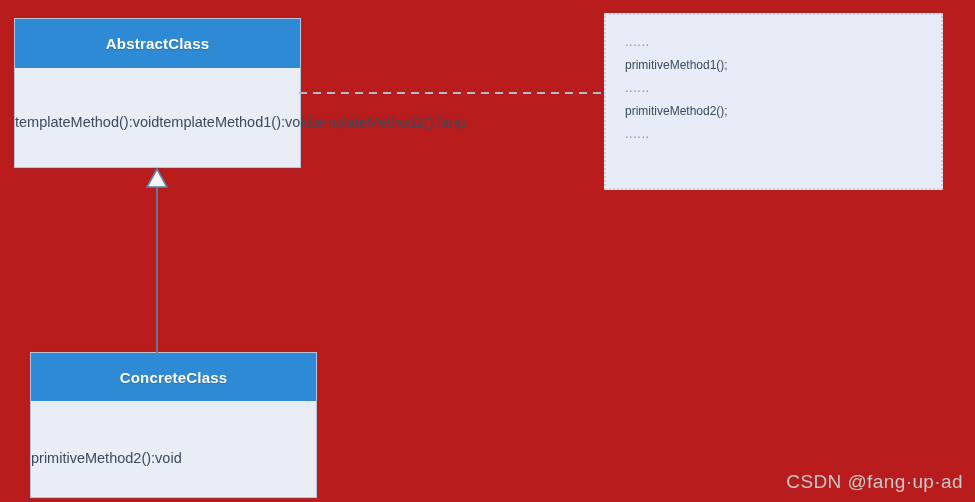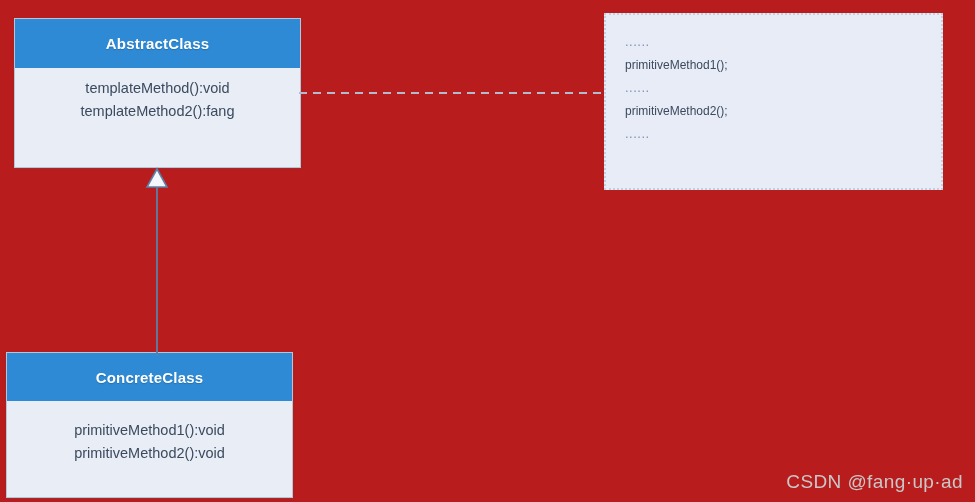--- a/index.html
+++ b/index.html
@@ -36,21 +36,21 @@
     letter-spacing: 0.2px;
     display: flex;
     align-items: center;
     justify-content: center;
     text-shadow: 0 1px 1px rgba(0, 0, 0, 0.18);
   }
   .uml-body {
     box-sizing: border-box;
     padding-top: 9px;
     display: flex;
-    flex-direction: column;
+    flex-direction: row;
     align-items: center;
   }
   .uml-member {
     font-size: 14.5px;
     color: #3b4a5e;
     line-height: 23px;
     white-space: nowrap;
   }
 
   
@@ -58,21 +58,21 @@
     left: 14px;
     top: 18px;
     width: 287px;
     height: 150px;
   }
   #abstract-class .uml-header { height: 49px; }
   #abstract-class .uml-body { height: 99px; }
 
   
   #concrete-class {
-    left: 6px;
+    left: 30px;
     top: 352px;
     width: 287px;
     height: 146px;
   }
   #concrete-class .uml-header { height: 48px; }
   #concrete-class .uml-body {
     height: 96px;
     padding-top: 18px;
   }
 
@@ -132,28 +132,28 @@
 </style>
 </head>
 <body>
 
 <div id="canvas">
 
   <div class="uml-class" id="abstract-class">
     <div class="uml-header">AbstractClass</div>
     <div class="uml-body">
       <div class="uml-member">templateMethod():void</div>
+      <div class="uml-member">templateMethod1():void</div>
       <div class="uml-member">templateMethod2():fang</div>
     </div>
   </div>
 
   <div class="uml-class" id="concrete-class">
     <div class="uml-header">ConcreteClass</div>
     <div class="uml-body">
-      <div class="uml-member">primitiveMethod1():void</div>
       <div class="uml-member">primitiveMethod2():void</div>
     </div>
   </div>
 
   <div id="note-box">
     <div class="note-lines">
       <div class="note-line ellipsis">......</div>
       <div class="note-line">primitiveMethod1();</div>
       <div class="note-line ellipsis">......</div>
       <div class="note-line">primitiveMethod2();</div>

